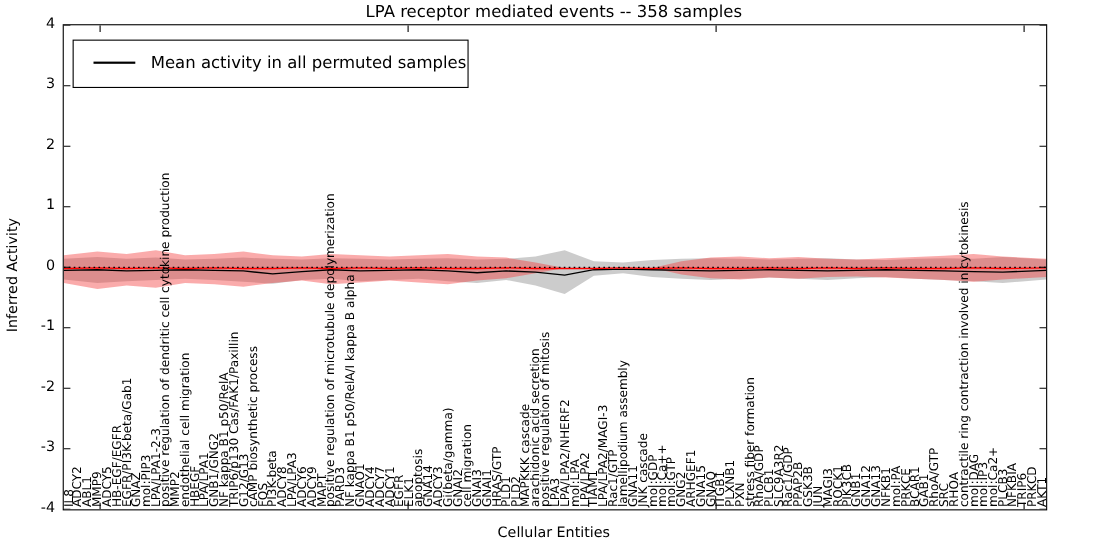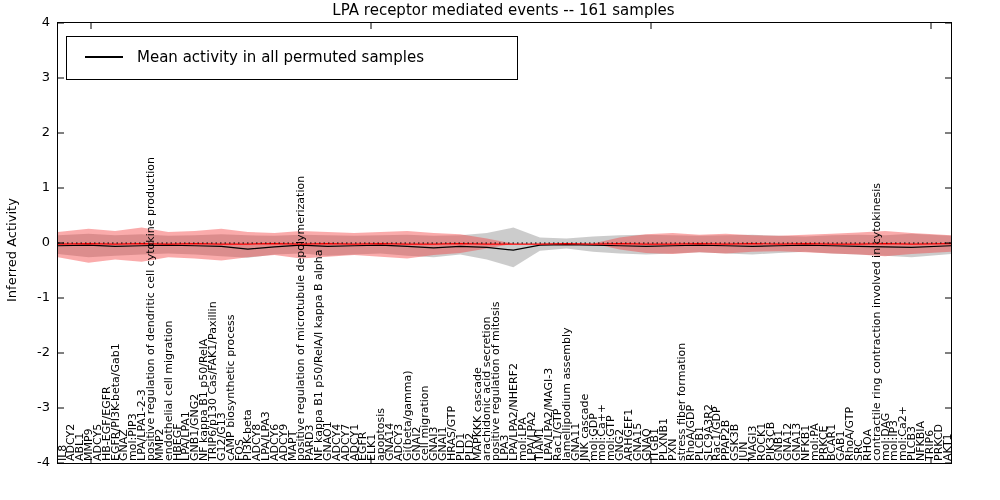--- a/index.html
+++ b/index.html
@@ -9,34 +9,35 @@
        font-size:15px;}
   .plot{position:absolute;left:57px;top:22px;width:893px;height:440px;
        border:1px solid #000;box-sizing:content-box;}
   .plot svg{position:absolute;left:0;top:0;}
   .ylab{position:absolute;left:4px;top:302px;font-size:13px;white-space:nowrap;
        transform:rotate(-90deg);transform-origin:0 0;}
   .xlab{position:absolute;left:57px;top:477px;width:893px;text-align:center;font-size:13px;}
   .ytick{position:absolute;width:40px;text-align:right;font-size:13px;line-height:14px;}
   .xtick{position:absolute;white-space:nowrap;font-size:11px;line-height:9px;
        transform:rotate(-90deg);transform-origin:0 0;letter-spacing:0px;}
-  .legend{position:absolute;left:8px;top:13px;width:452px;background:#fff;
+  .legend{position:absolute;left:8px;top:13px;width:360px;background:#fff;
        border:1px solid #000;padding:7px 10px 9px 10px;box-sizing:border-box;}
   .legend-row{display:flex;align-items:center;height:26px;}
   .legend-line{display:inline-block;width:38px;height:0;border-top:2px solid #000;
        margin:0 14px 0 8px;flex:0 0 auto;}
   .legend-text{font-size:15px;white-space:nowrap;}
 </style>
 </head>
 <body>
 
 <div class="fig">
-  <div class="chart-title">LPA receptor mediated events -- 161 samples</div>
+  <div class="chart-title">LPA receptor mediated events -- 358 samples</div>
 
   <div class="ylab">Inferred Activity</div>
+  <div class="xlab">Cellular Entities</div>
 
   <div id="yticklabels">
       <div class="ytick" style="left: 10px; top: 15px;">4</div>
       <div class="ytick" style="left: 10px; top: 70px;">3</div>
       <div class="ytick" style="left: 10px; top: 125px;">2</div>
       <div class="ytick" style="left: 10px; top: 180px;">1</div>
       <div class="ytick" style="left: 10px; top: 235px;">0</div>
       <div class="ytick" style="left: 10px; top: 290px;">-1</div>
       <div class="ytick" style="left: 10px; top: 345px;">-2</div>
       <div class="ytick" style="left: 10px; top: 400px;">-3</div>

